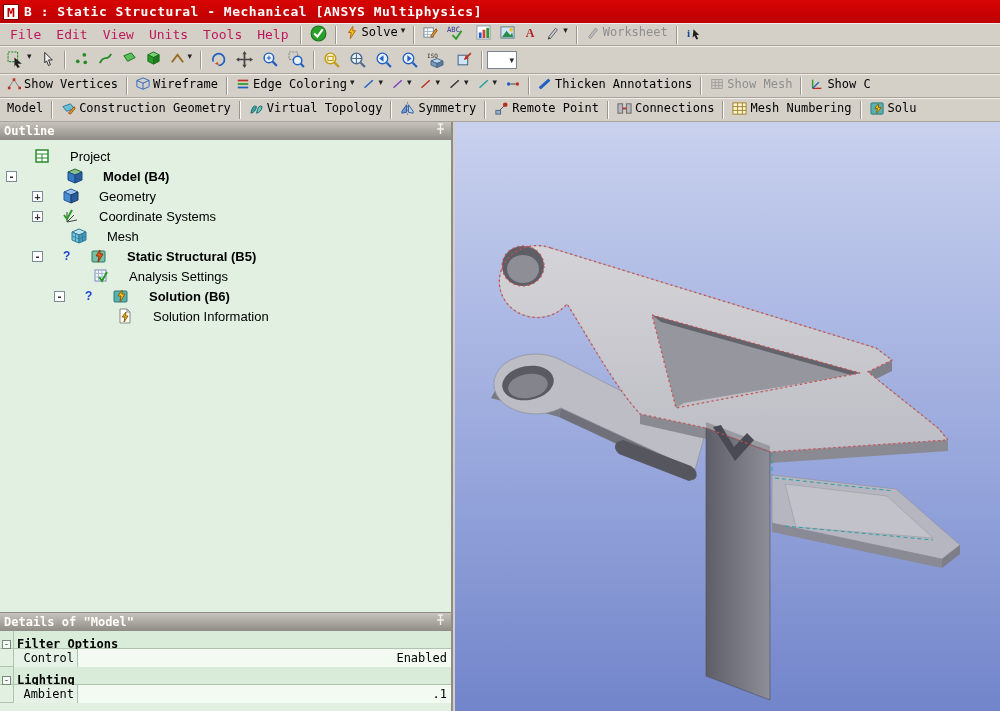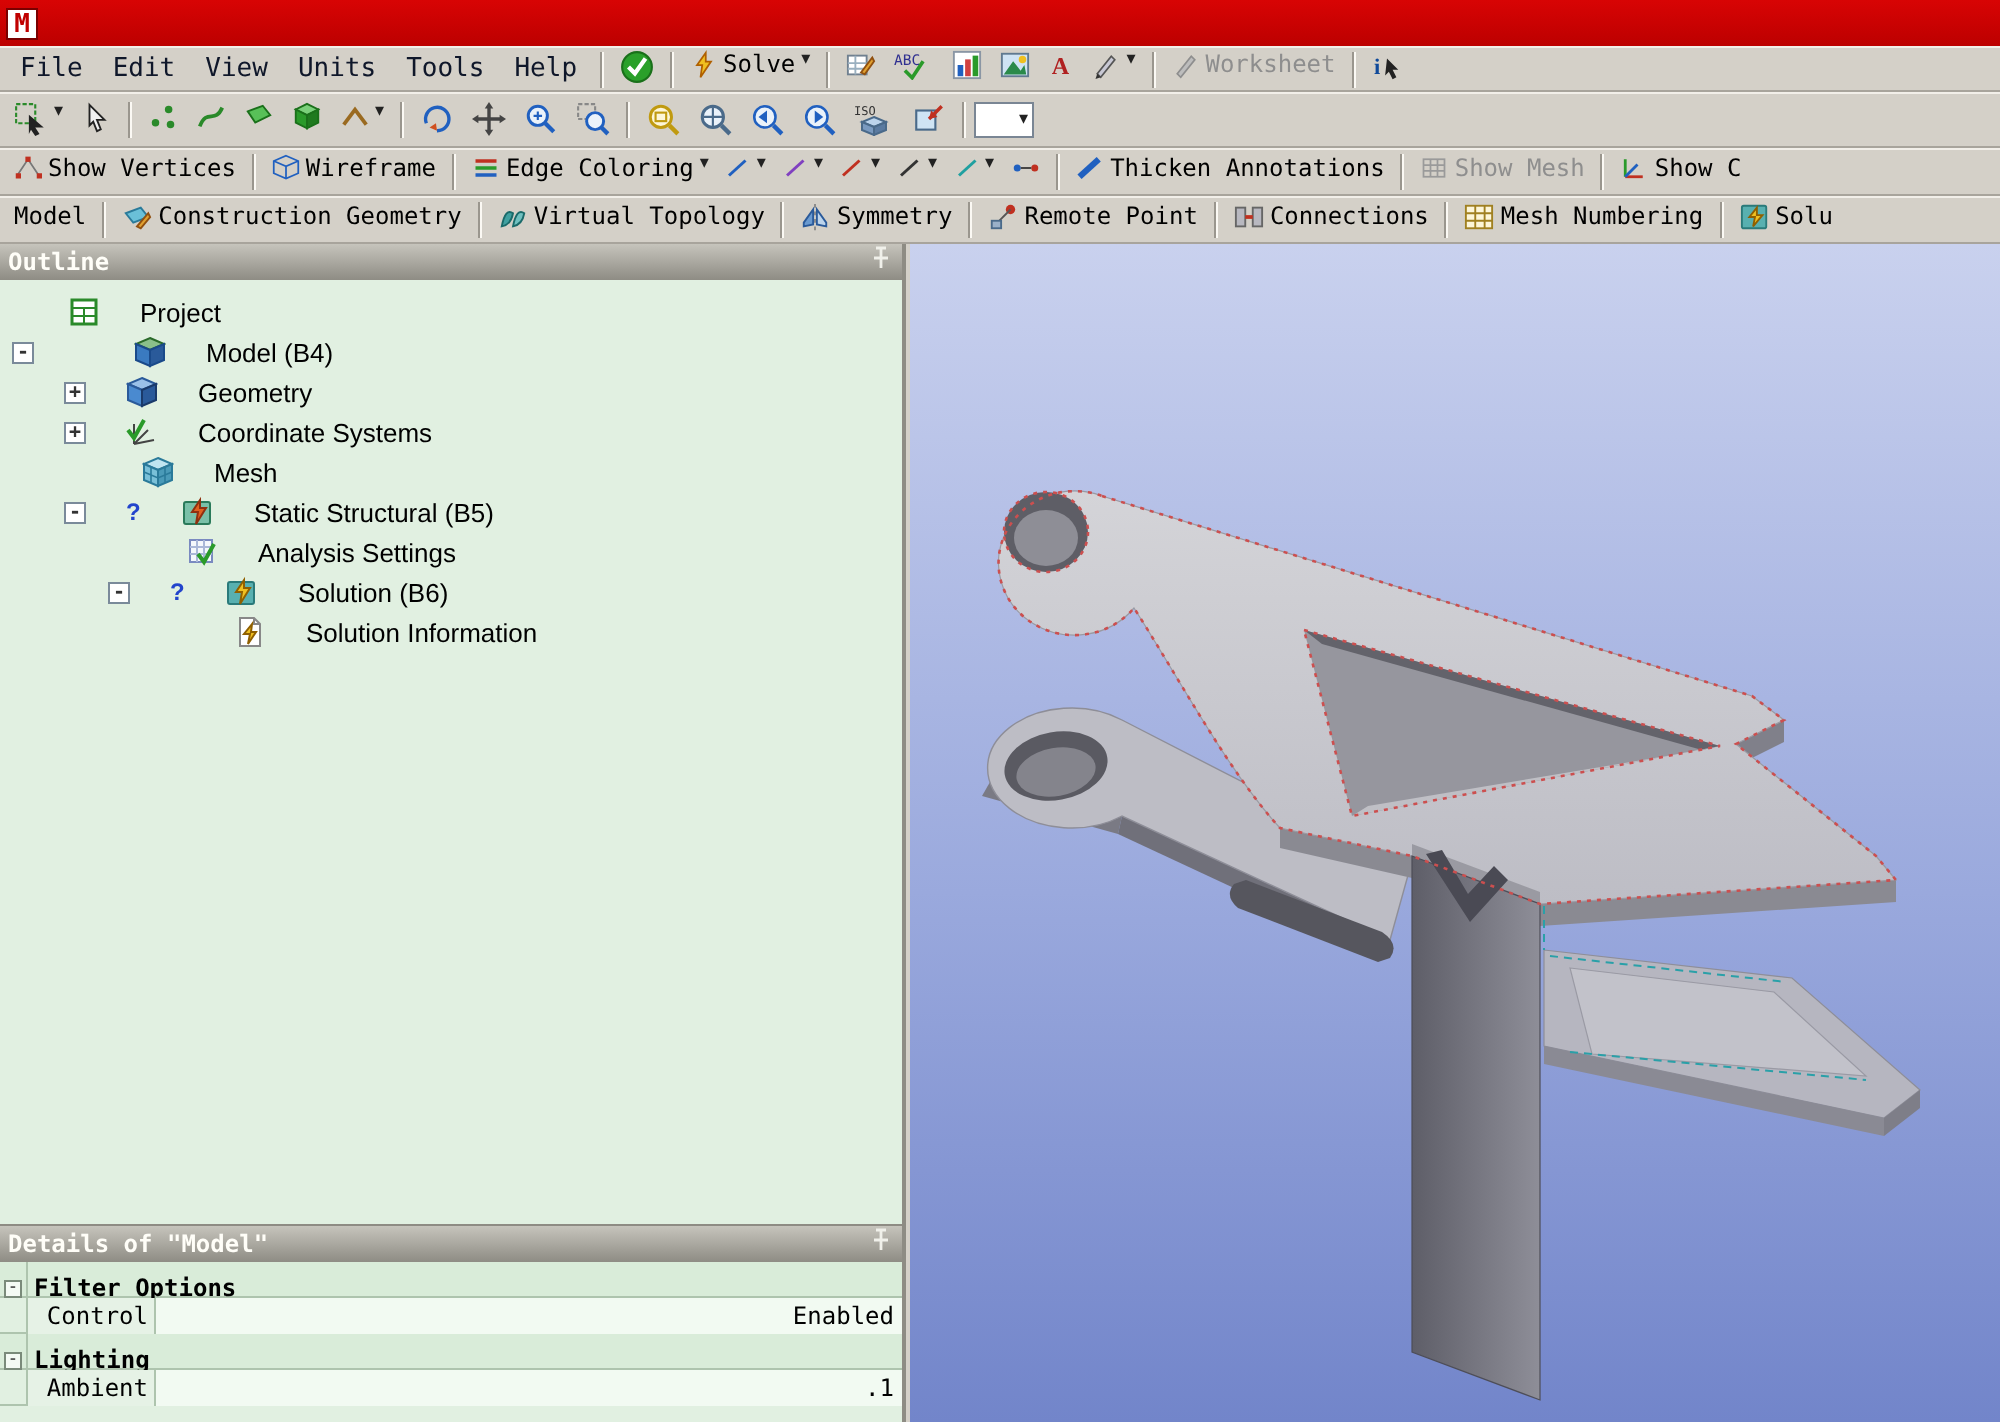--- a/index.html
+++ b/index.html
@@ -17,21 +17,21 @@
               letter-spacing:0.5px; white-space:nowrap; }
 
   .tb { position:absolute; left:0; width:1000px; background:#d4d0c8;
         border-top:1px solid #f2efe9; border-bottom:1px solid #a8a49c;
         display:flex; align-items:center; padding:0 3px; gap:1px; white-space:nowrap; }
   .menubar  { top:23px; height:23px; }
   .toolbar2 { top:46px; height:28px; }
   .toolbar3 { top:74px; height:24px; }
   .toolbar4 { top:98px; height:24px; }
 
-  .menu-item { font:13px "DejaVu Sans Mono",monospace; padding:2px 7px; color:#0f172a; }
+  .menu-item { font:13px "DejaVu Sans Mono",monospace; padding:2px 7px; color:#be185d; }
   .tbtn { display:inline-flex; align-items:flex-start; gap:3px; height:21px;
           padding:0 3px; border:1px solid transparent; }
   .tlbl { font:12px "DejaVu Sans Mono",monospace; color:#000; }
   .gray .tlbl, .gray { color:#8e8e8e; }
   .sep { width:2px; height:18px; margin:0 3px;
          border-left:1px solid #9a968e; border-right:1px solid #fbf9f4; }
   .caret { font:9px "DejaVu Sans",sans-serif; color:#222; }
   .ddbox { width:30px; height:18px; background:#fff; border:1px solid #7a8694;
            display:inline-flex; align-items:center; justify-content:flex-end; padding-right:2px; }
   .ic { display:inline-block; }
@@ -41,21 +41,21 @@
   .leftpanel { position:absolute; left:0; top:0; width:453px; height:589px;
                background:#e1f0e1; border-right:2px solid #8e8c84; }
   .phead { height:18px; background:linear-gradient(180deg,#c6c4bc,#8e8c84);
            color:#fffef8; font:bold 12px/18px "DejaVu Sans Mono",monospace;
            padding-left:4px; display:flex; align-items:center; }
   .phead .pin { margin-left:auto; margin-right:6px; }
 
   .tree { height:472px; overflow:hidden; padding-top:6px; }
   .trow { height:20px; display:flex; align-items:center; gap:20px; }
   .tl  { font:13px "Liberation Sans",sans-serif; color:#000; }
-  .trow.bold .tl { font-weight:normal; }
+  .trow.bold .tl { font-weight:bold; }
   .exp { width:11px; height:11px; background:#fff; border:1px solid #7a8a9a;
          font:bold 10px/9px "DejaVu Sans Mono",monospace; text-align:center; color:#333; flex:none; }
   .qmark { color:#2244cc; font:bold 12px "Liberation Sans",sans-serif; width:8px; }
   .sp10 { width:10px; flex:none; } .sp19 { width:19px; flex:none; }
 
   
   .details { border-top:1px solid #8e8c84; }
   .drow { display:grid; height:18px; border-bottom:1px solid #aec4ae; font:12px "DejaVu Sans Mono",monospace; }
   .drow.section { grid-template-columns:14px 1fr; background:#d9ecd9; }
   .drow.field   { grid-template-columns:14px 64px 1fr;text-align:right; }
@@ -68,20 +68,21 @@
 
   
   .viewport { position:absolute; left:455px; top:0; width:545px; height:589px;
               background:linear-gradient(180deg,#c9d1ee 0%,#9aa9dd 55%,#7285ca 100%); }
 </style>
 </head>
 <body>
 
 <div class="titlebar">
   <span class="logo">M</span>
+  <span class="title">B : Static Structural - Mechanical [ANSYS Multiphysics]</span>
 </div>
 
 <div class="tb menubar">
   <span class="menu-item">File</span>
   <span class="menu-item">Edit</span>
   <span class="menu-item">View</span>
   <span class="menu-item">Units</span>
   <span class="menu-item">Tools</span>
   <span class="menu-item">Help</span>
   <span class="sep"></span>

